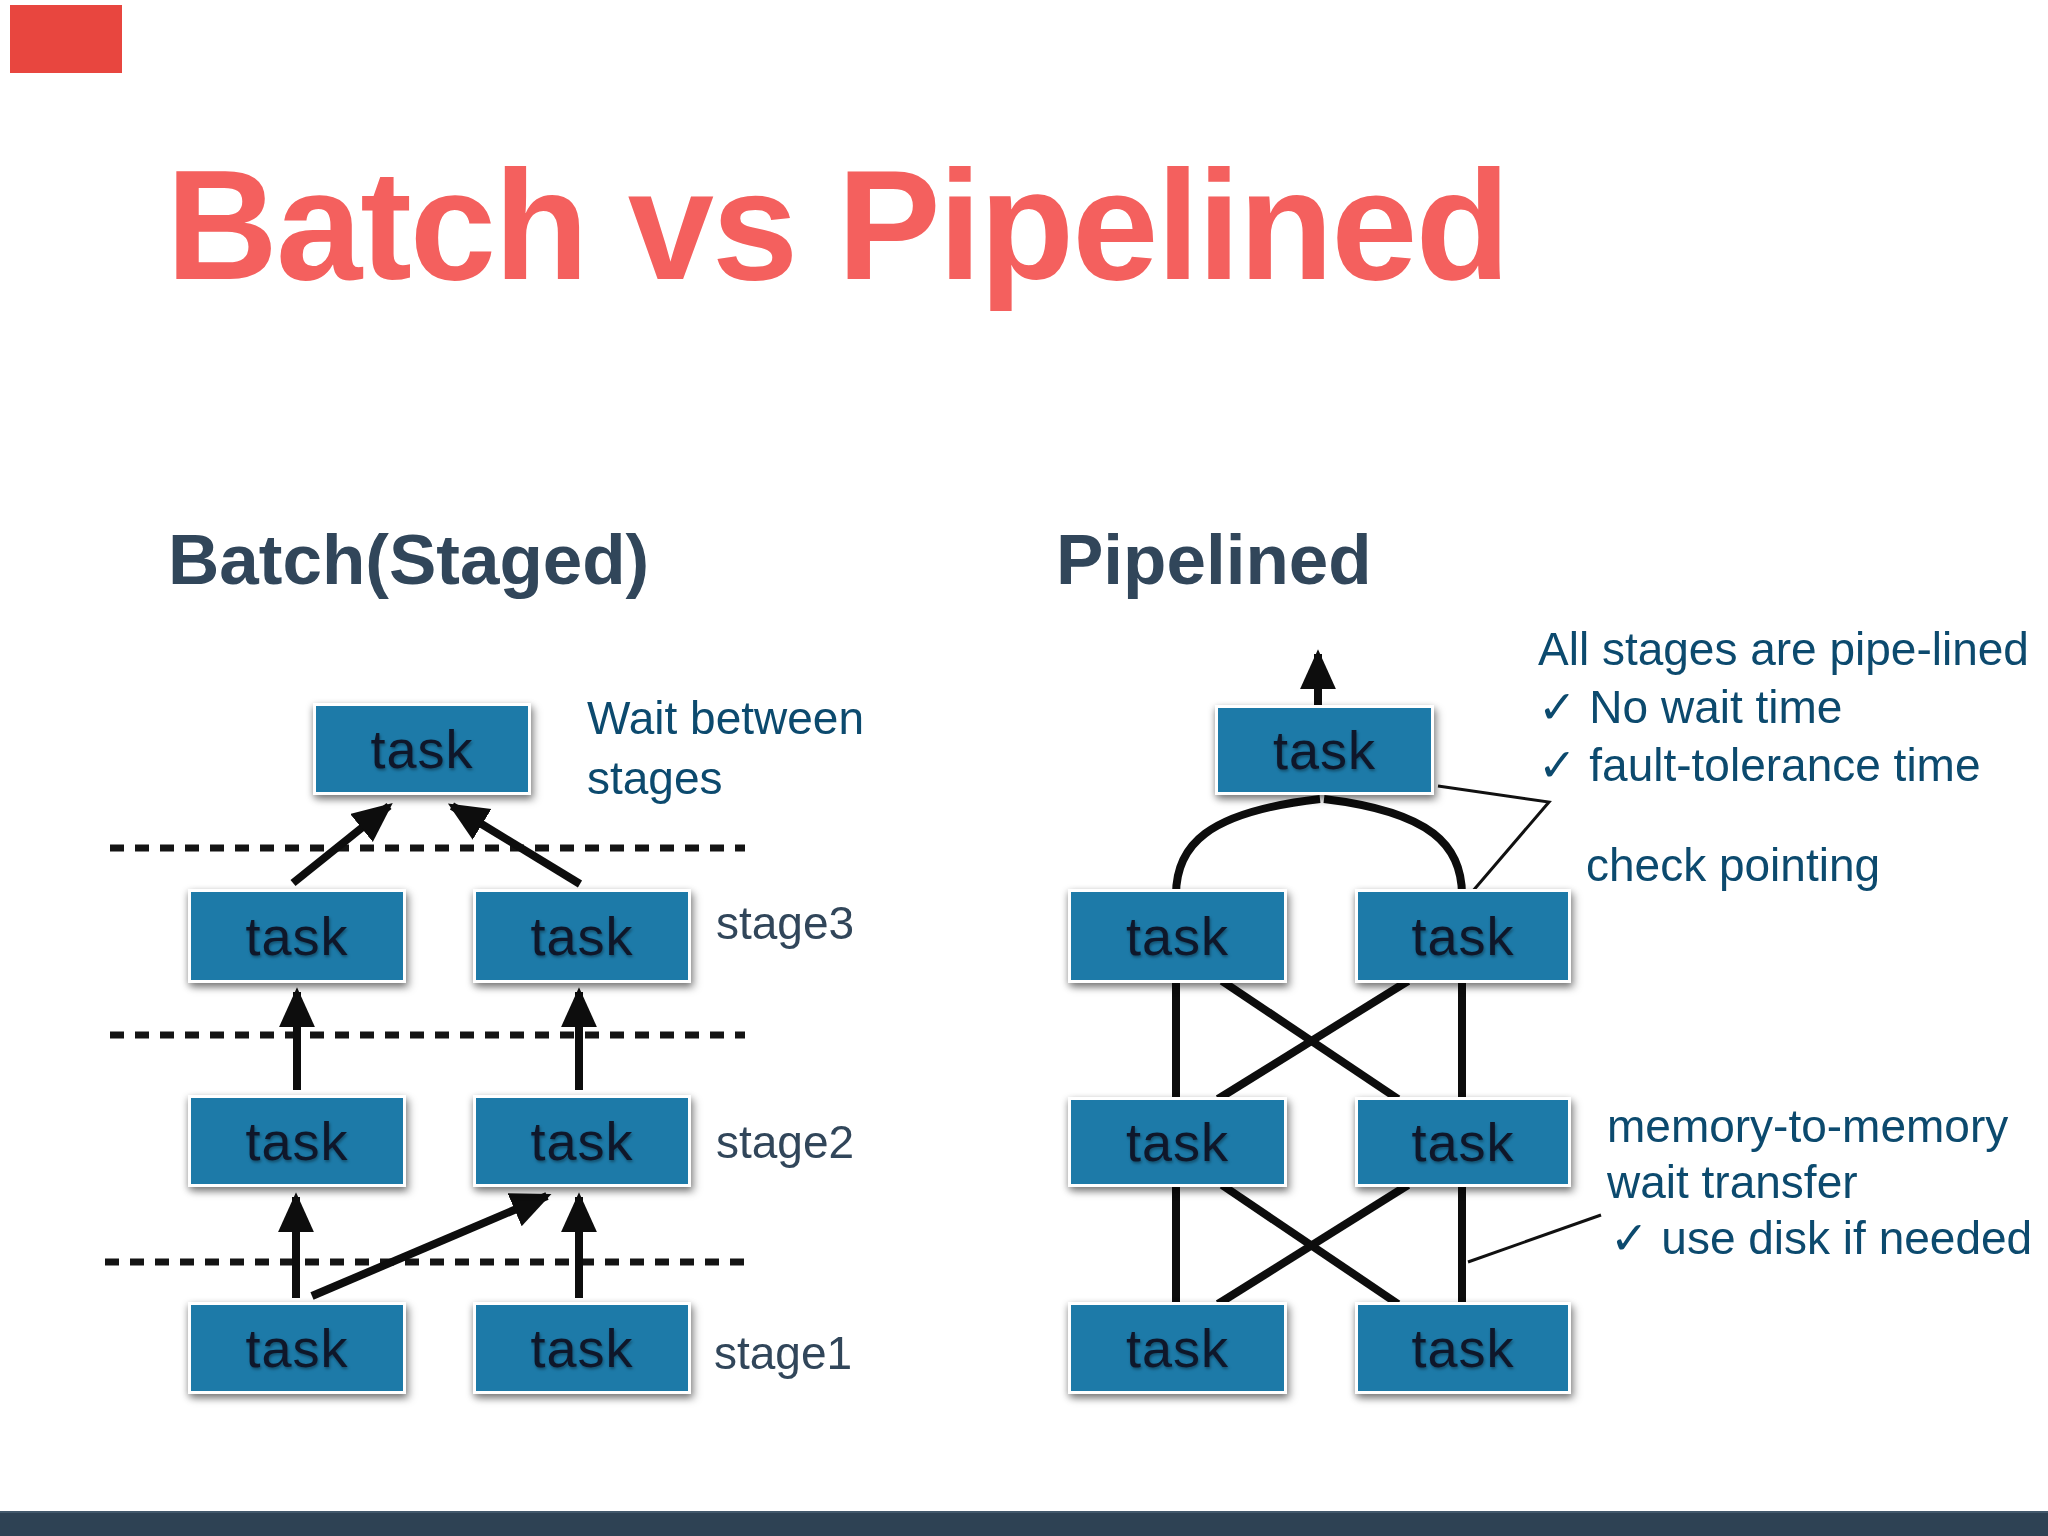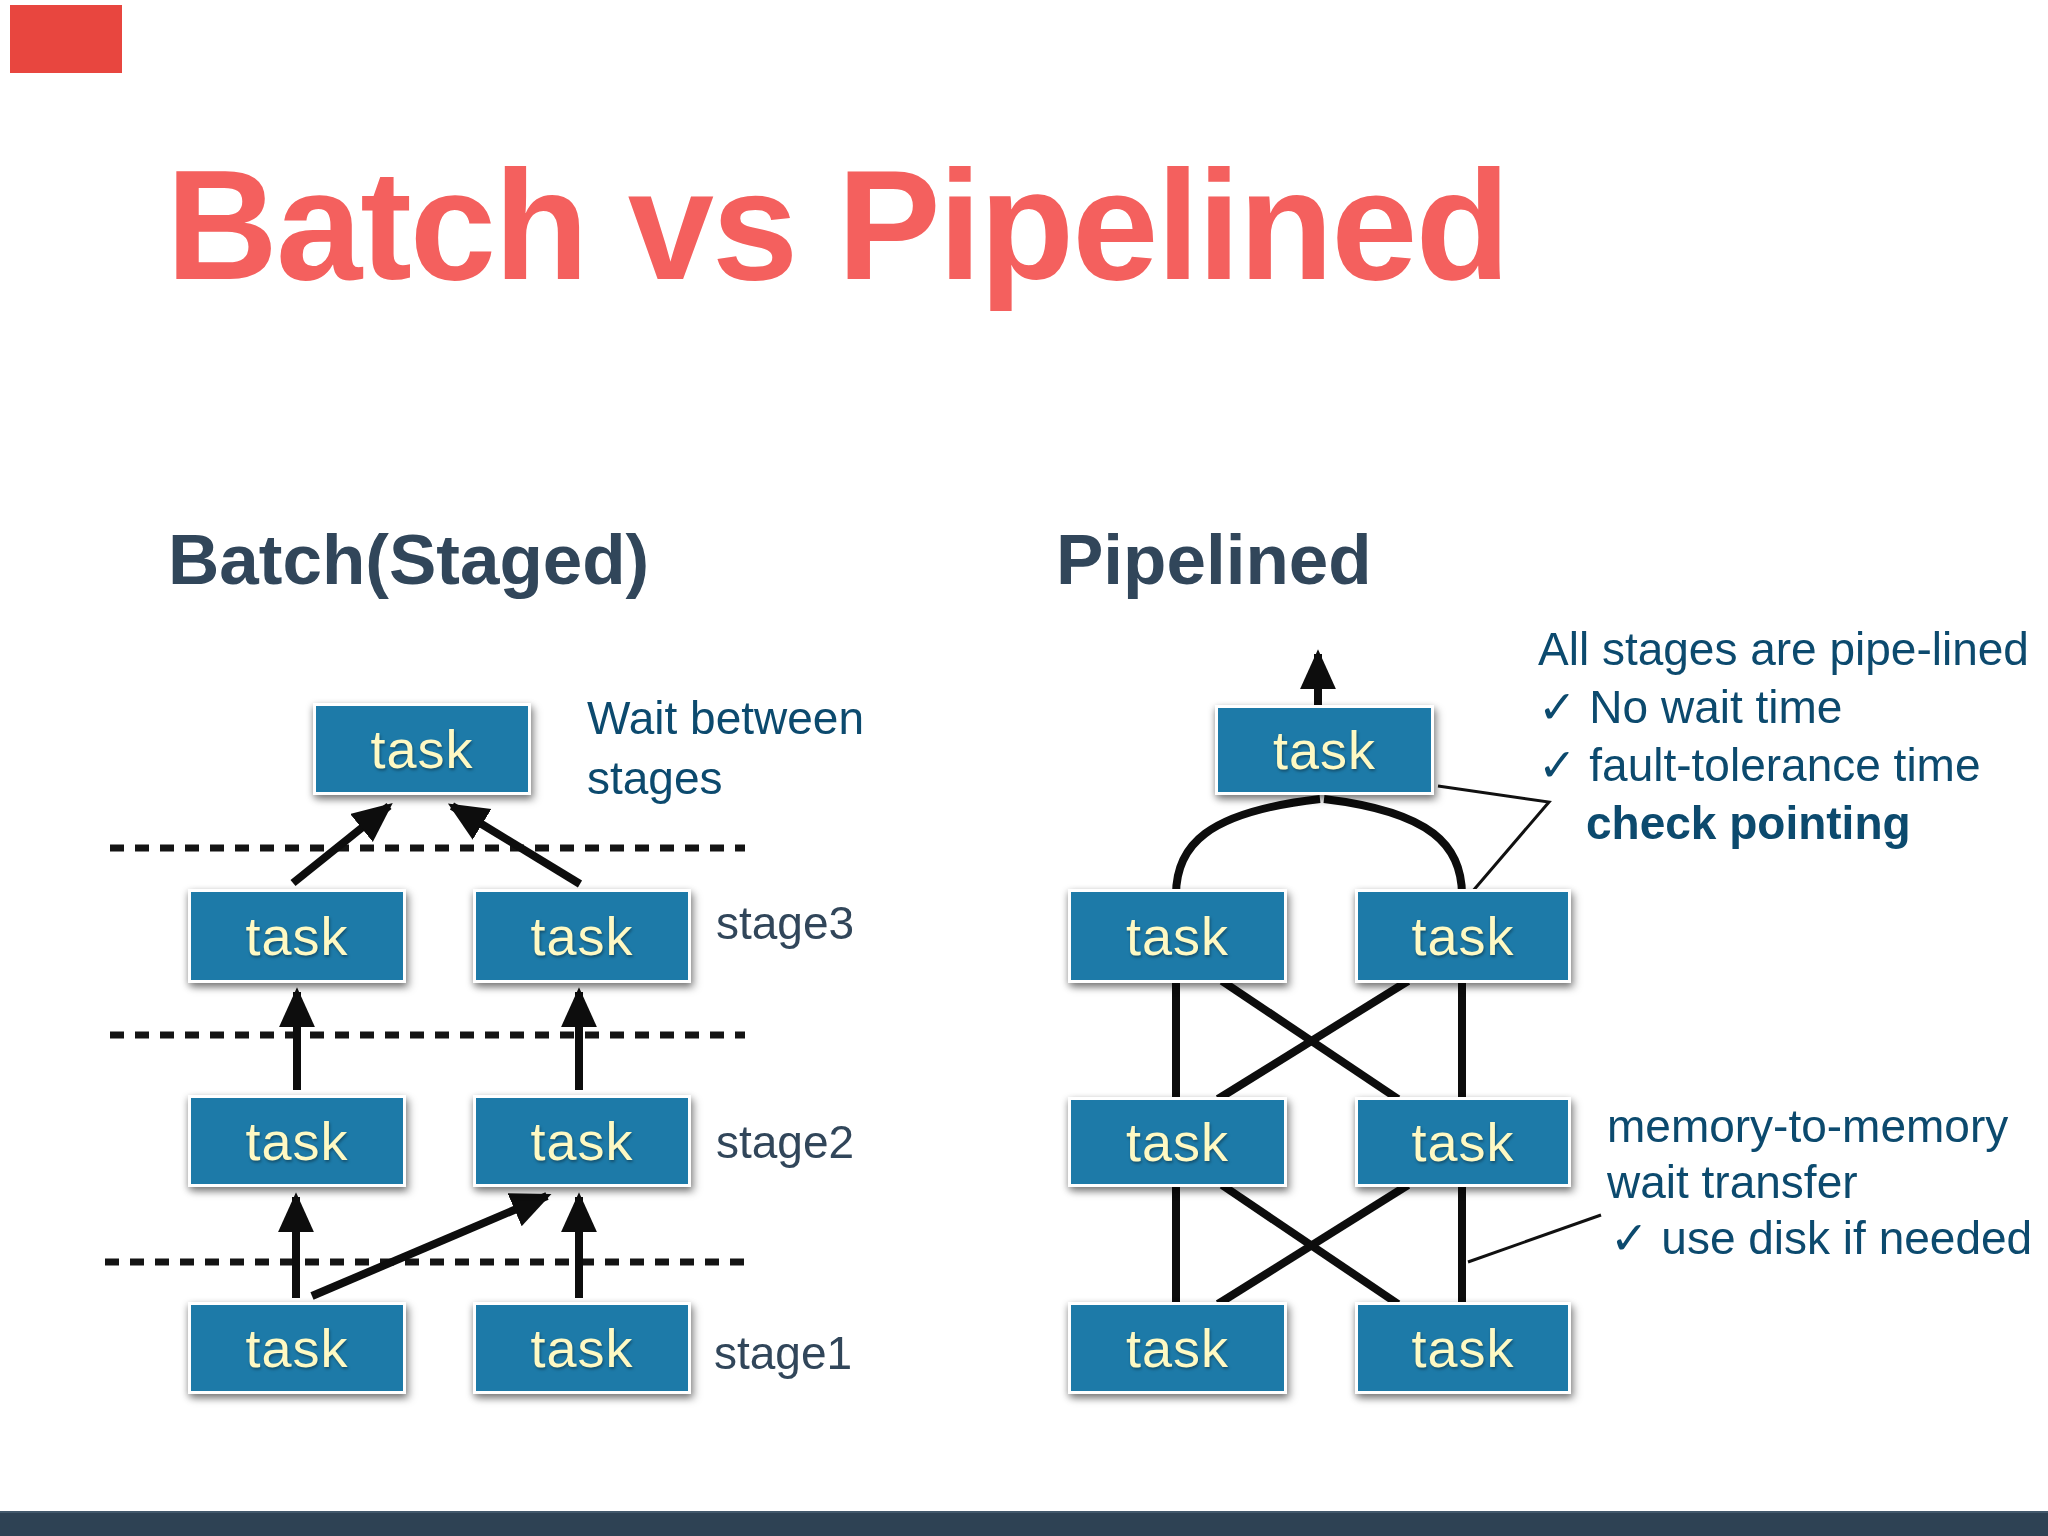--- a/index.html
+++ b/index.html
@@ -16,21 +16,21 @@
     position:absolute;margin:0;font-size:71px;font-weight:700;line-height:1;color:#31465a;white-space:nowrap;
   }
   #batch-heading{left:168px;top:524px;}
   #pipelined-heading{left:1056px;top:524px;}
   .lines-layer{position:absolute;left:0;top:0;width:2048px;height:1536px;}
   .task-box{
     position:absolute;width:218px;height:92px;background:#1d7aa8;
     border:3px solid #ffffff;box-sizing:border-box;
     box-shadow:0 3px 7px rgba(0,0,0,0.40), 4px 5px 8px rgba(0,0,0,0.25);
     display:flex;align-items:center;justify-content:center;
-    color:#fef9c3;font-size:54px;font-weight:400;letter-spacing:1px;
+    color:#0f172a;font-size:54px;font-weight:400;letter-spacing:1px;
     text-shadow:1px 2px 3px rgba(0,0,0,0.35);
   }
   .note{
     position:absolute;color:#0c4a6e;font-size:46px;line-height:58px;white-space:nowrap;
   }
   .stage-label{position:absolute;color:#31465a;font-size:46px;line-height:46px;white-space:nowrap;}
   .footer-bar{
     position:absolute;left:0;bottom:0;width:2048px;height:23px;
     background:#2e4254;border-top:2px solid #43596c;box-sizing:content-box;
   }
@@ -117,21 +117,21 @@
     <div>stages</div>
   </div>
   <div class="stage-label" style="left:716px;top:900px;text-align:center;">stage3</div>
   <div class="stage-label" style="left:716px;top:1119px;">stage2</div>
   <div class="stage-label" style="left:714px;top:1330px;">stage1</div>
 
   <div>
     <div class="note" style="left:1538px;top:620px;">All stages are pipe-lined</div>
     <div class="note" style="left:1538px;top:678px;">✓ No wait time</div>
     <div class="note" style="left:1538px;top:736px;">✓ fault-tolerance time</div>
-    <div class="note" style="left:1586px;top:794px;font-weight:bold;">check pointing</div>
+    <div class="note" style="left:1586px;top:836px;">check pointing</div>
   </div>
   <div>
     <div class="note" style="left:1607px;top:1098px;line-height:56px;">memory-to-memory</div>
     <div class="note" style="left:1607px;top:1154px;line-height:56px;">wait transfer</div>
     <div class="note" style="left:1610px;top:1210px;line-height:56px;">✓ use disk if needed</div>
   </div>
 
   <div class="footer-bar"></div>
 </div>
 

